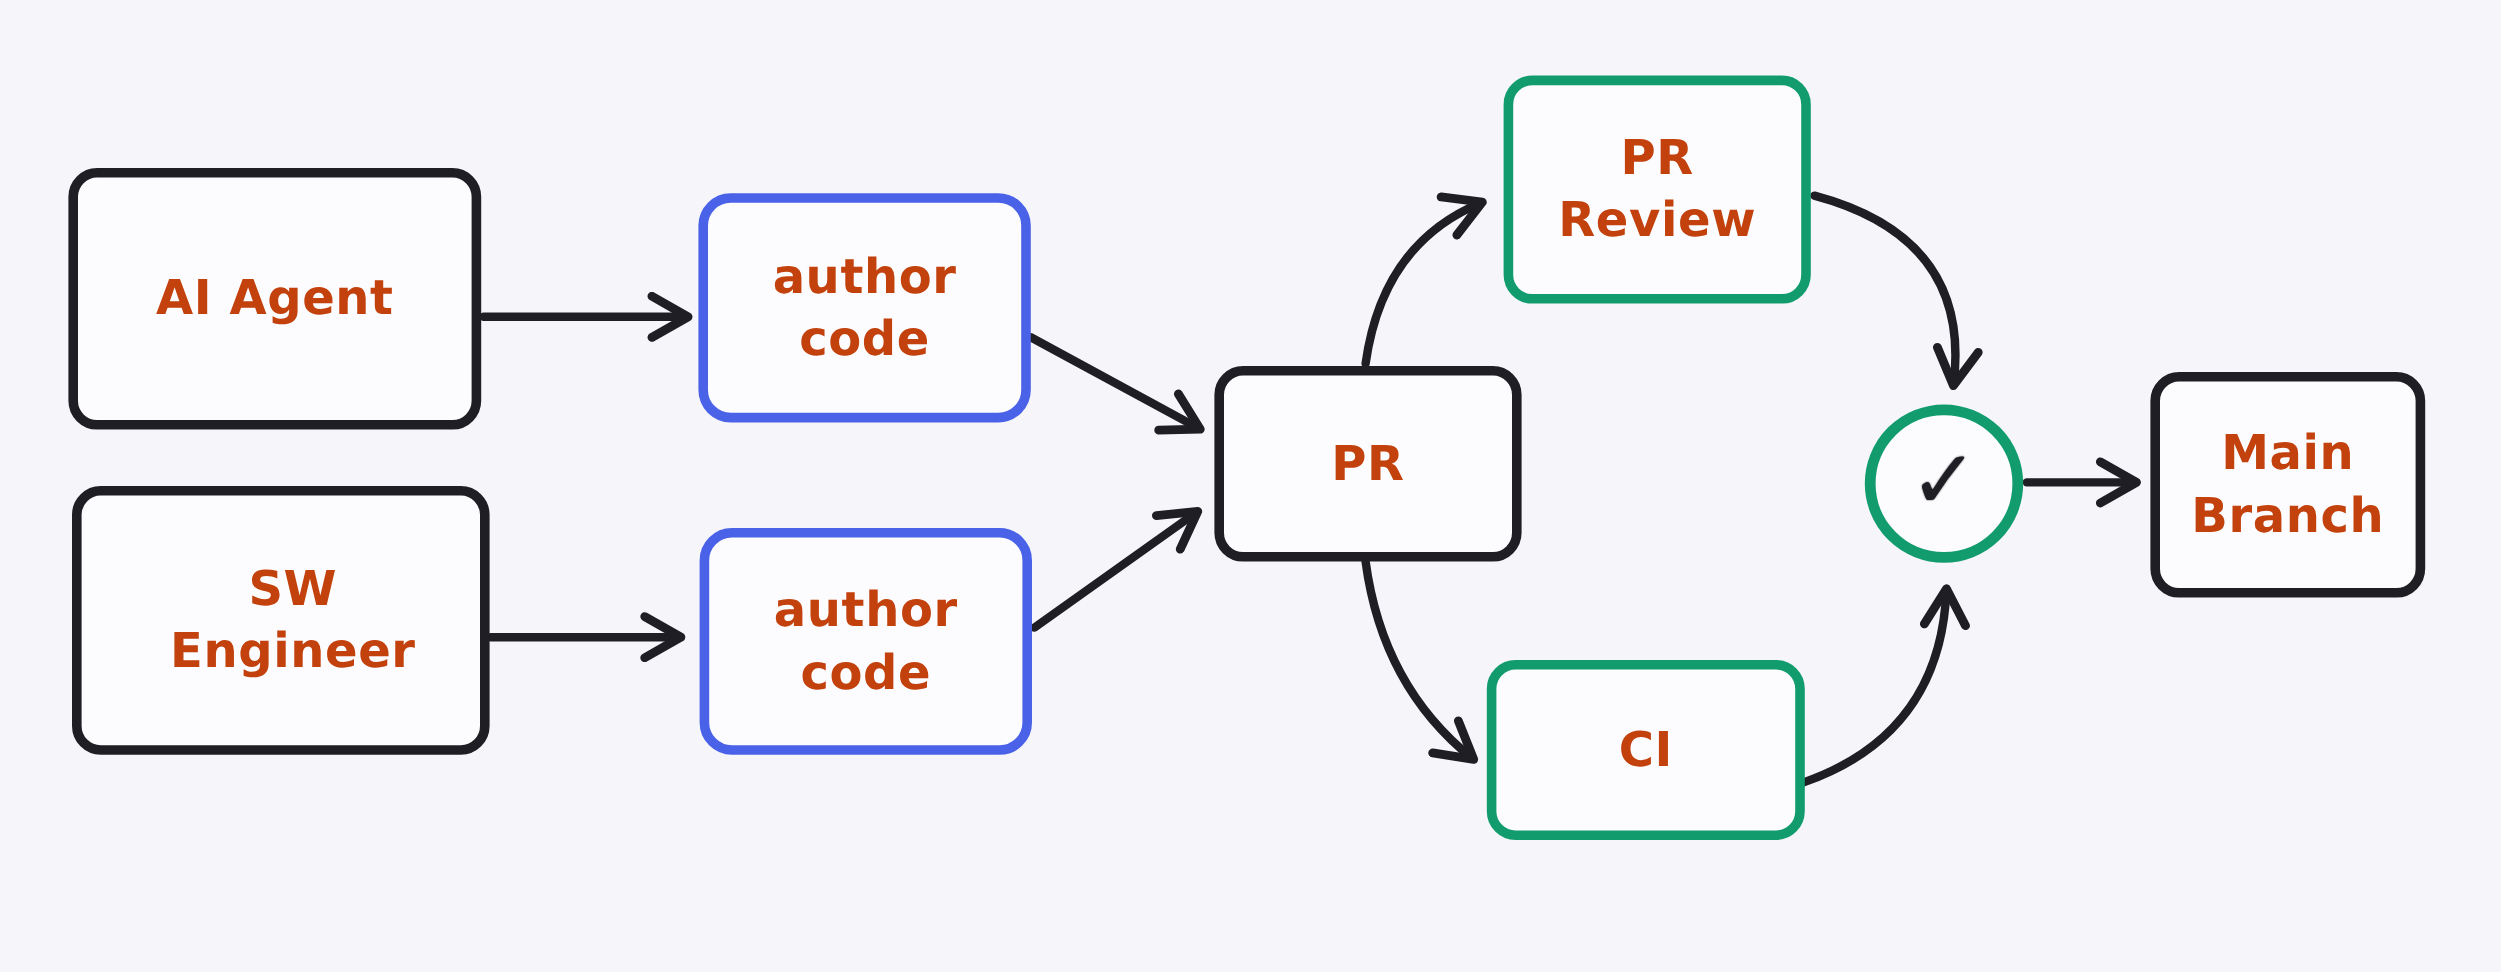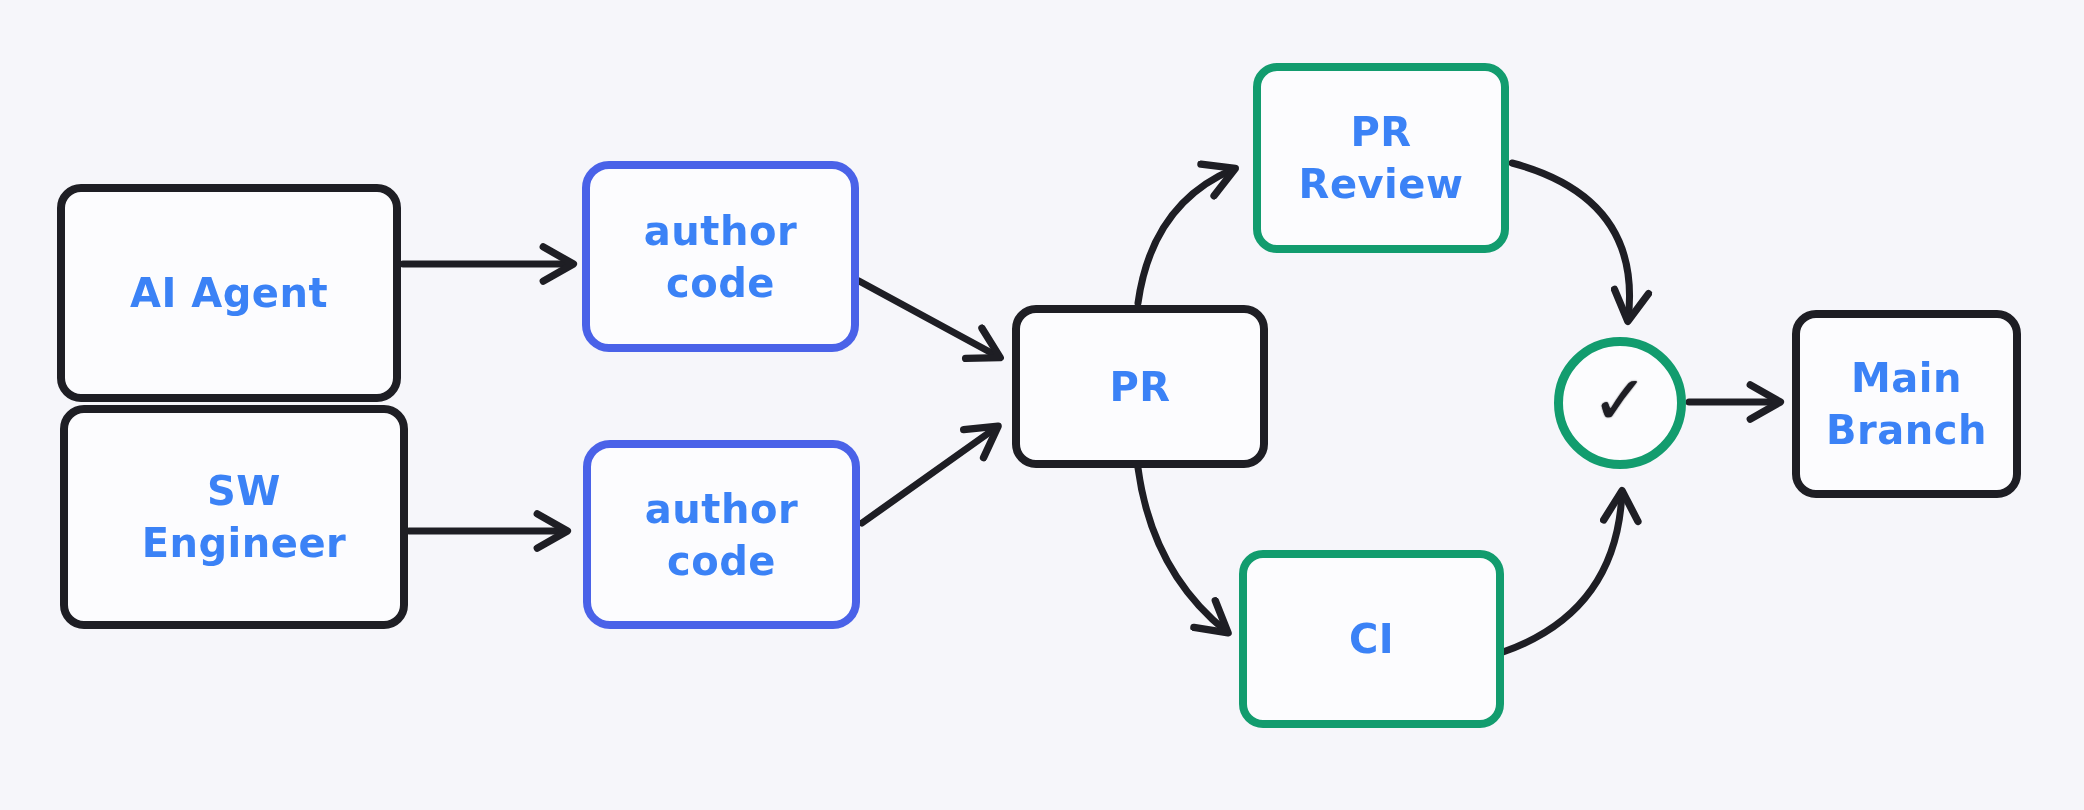--- a/index.html
+++ b/index.html
@@ -29,21 +29,21 @@
     border-radius: 24px;
     display: flex;
     align-items: center;
     justify-content: center;
   }
   .node.blue  { border-color: #4a62e8; border-radius: 27px; }
   .node.green { border-color: #129c6e; }
   .node-label {
     white-space: pre-line;
     text-align: center;
-    color: #3b82f6;
+    color: #c2410c;
     font-size: 40px;
     font-weight: 700;
     line-height: 1.3;
     letter-spacing: 0.5px;
   }
   .circle-node {
     position: absolute;
     box-sizing: border-box;
     background: #fcfcfe;
     border: 9px solid #129c6e;
@@ -78,21 +78,21 @@
       <path d="M 859 281 L 999 357" marker-end="url(#arrowhead)"></path>
       <path d="M 862 523 L 997 427" marker-end="url(#arrowhead)"></path>
       <path d="M 1138 303 Q 1152 203 1234 169" marker-end="url(#arrowhead)"></path>
       <path d="M 1138 468 Q 1152 572 1227 632" marker-end="url(#arrowhead)"></path>
       <path d="M 1512 163 Q 1643 198 1628 320" marker-end="url(#arrowhead)"></path>
       <path d="M 1503 652 Q 1617 612 1622 492" marker-end="url(#arrowhead)"></path>
       <path d="M 1689 402 L 1779 402" marker-end="url(#arrowhead)"></path>
     </g>
   </svg>
 
-  <div class="node" style="left:57px; top:140px; width:344px; height:218px;margin-top:44px;">
+  <div class="node" style="left:57px; top:140px; width:344px; height:218px;">
     <span class="node-label">AI Agent</span>
   </div>
 
   <div class="node" style="left:60px; top:405px; width:348px; height:224px;padding-left:20px;">
     <span class="node-label">SW
 Engineer</span>
   </div>
 
   <div class="node blue" style="left:582px; top:161px; width:277px; height:191px;">
     <span class="node-label">author
@@ -106,21 +106,21 @@
 
   <div class="node" style="left:1012px; top:305px; width:256px; height:163px;">
     <span class="node-label">PR</span>
   </div>
 
   <div class="node green" style="left:1253px; top:63px; width:256px; height:190px;">
     <span class="node-label">PR
 Review</span>
   </div>
 
-  <div class="node green" style="left:1239px; top:550px; width:265px; height:178px;">
+  <div class="node green" style="left:1239px; top:550px; width:265px; height:150px;">
     <span class="node-label">CI</span>
   </div>
 
   <div class="circle-node" style="left:1554px; top:337px; width:132px; height:132px;">
     <span class="check-glyph">✓</span>
   </div>
 
   <div class="node" style="left:1792px; top:310px; width:229px; height:188px;">
     <span class="node-label">Main
 Branch</span>

